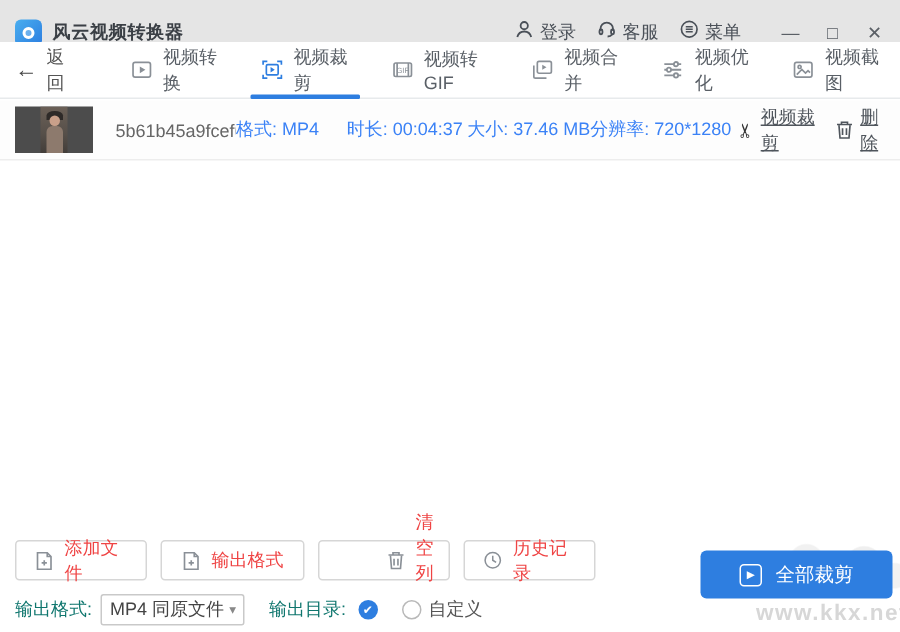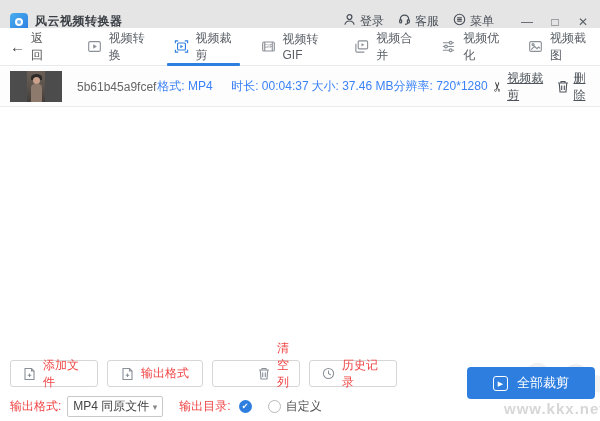--- a/index.html
+++ b/index.html
@@ -75,21 +75,21 @@
 
   .crop-all { top:367px; left:467px; width:128px; height:32px; background:#2e7ee0;
     border-radius:4px; display:flex; align-items:center; justify-content:center; gap:9px;
     color:#fff; font-size:13px; cursor:pointer; z-index:2; }
   .crop-all .play-box { width:15px; height:15px; border:1.4px solid #fff; border-radius:3px;
     display:flex; align-items:center; justify-content:center; font-size:7px; line-height:1; }
 
   
   .output-bar { top:392px; left:0; width:600px; height:29px; display:flex;
     align-items:center; padding:0 10px; background:#fff; }
-  .ob-label { color:#ef4444; margin-right:6px; }
+  .ob-label { color:#0f766e; margin-right:6px; }
   .select { width:96px; height:21px; border:1px solid #c9c9c9; border-radius:2px;
     display:flex; align-items:center; padding:0 5px; color:#444; cursor:pointer; background:#fff; }
   .select .caret { margin-left:auto; color:#888; font-size:9px; }
   .ob-dir-label { margin:0 8px 0 16px; }
   .radio-opt { display:flex; align-items:center; gap:5px; margin-right:16px; cursor:pointer; color:#555; }
   .radio { width:13px; height:13px; border-radius:50%; flex:none; }
   .radio.checked { background:#2e7ee0; color:#fff; display:flex; align-items:center;
     justify-content:center; font-size:8px; line-height:1; }
   .radio.unchecked { border:1px solid #b9b9b9; background:#fff; }
 

